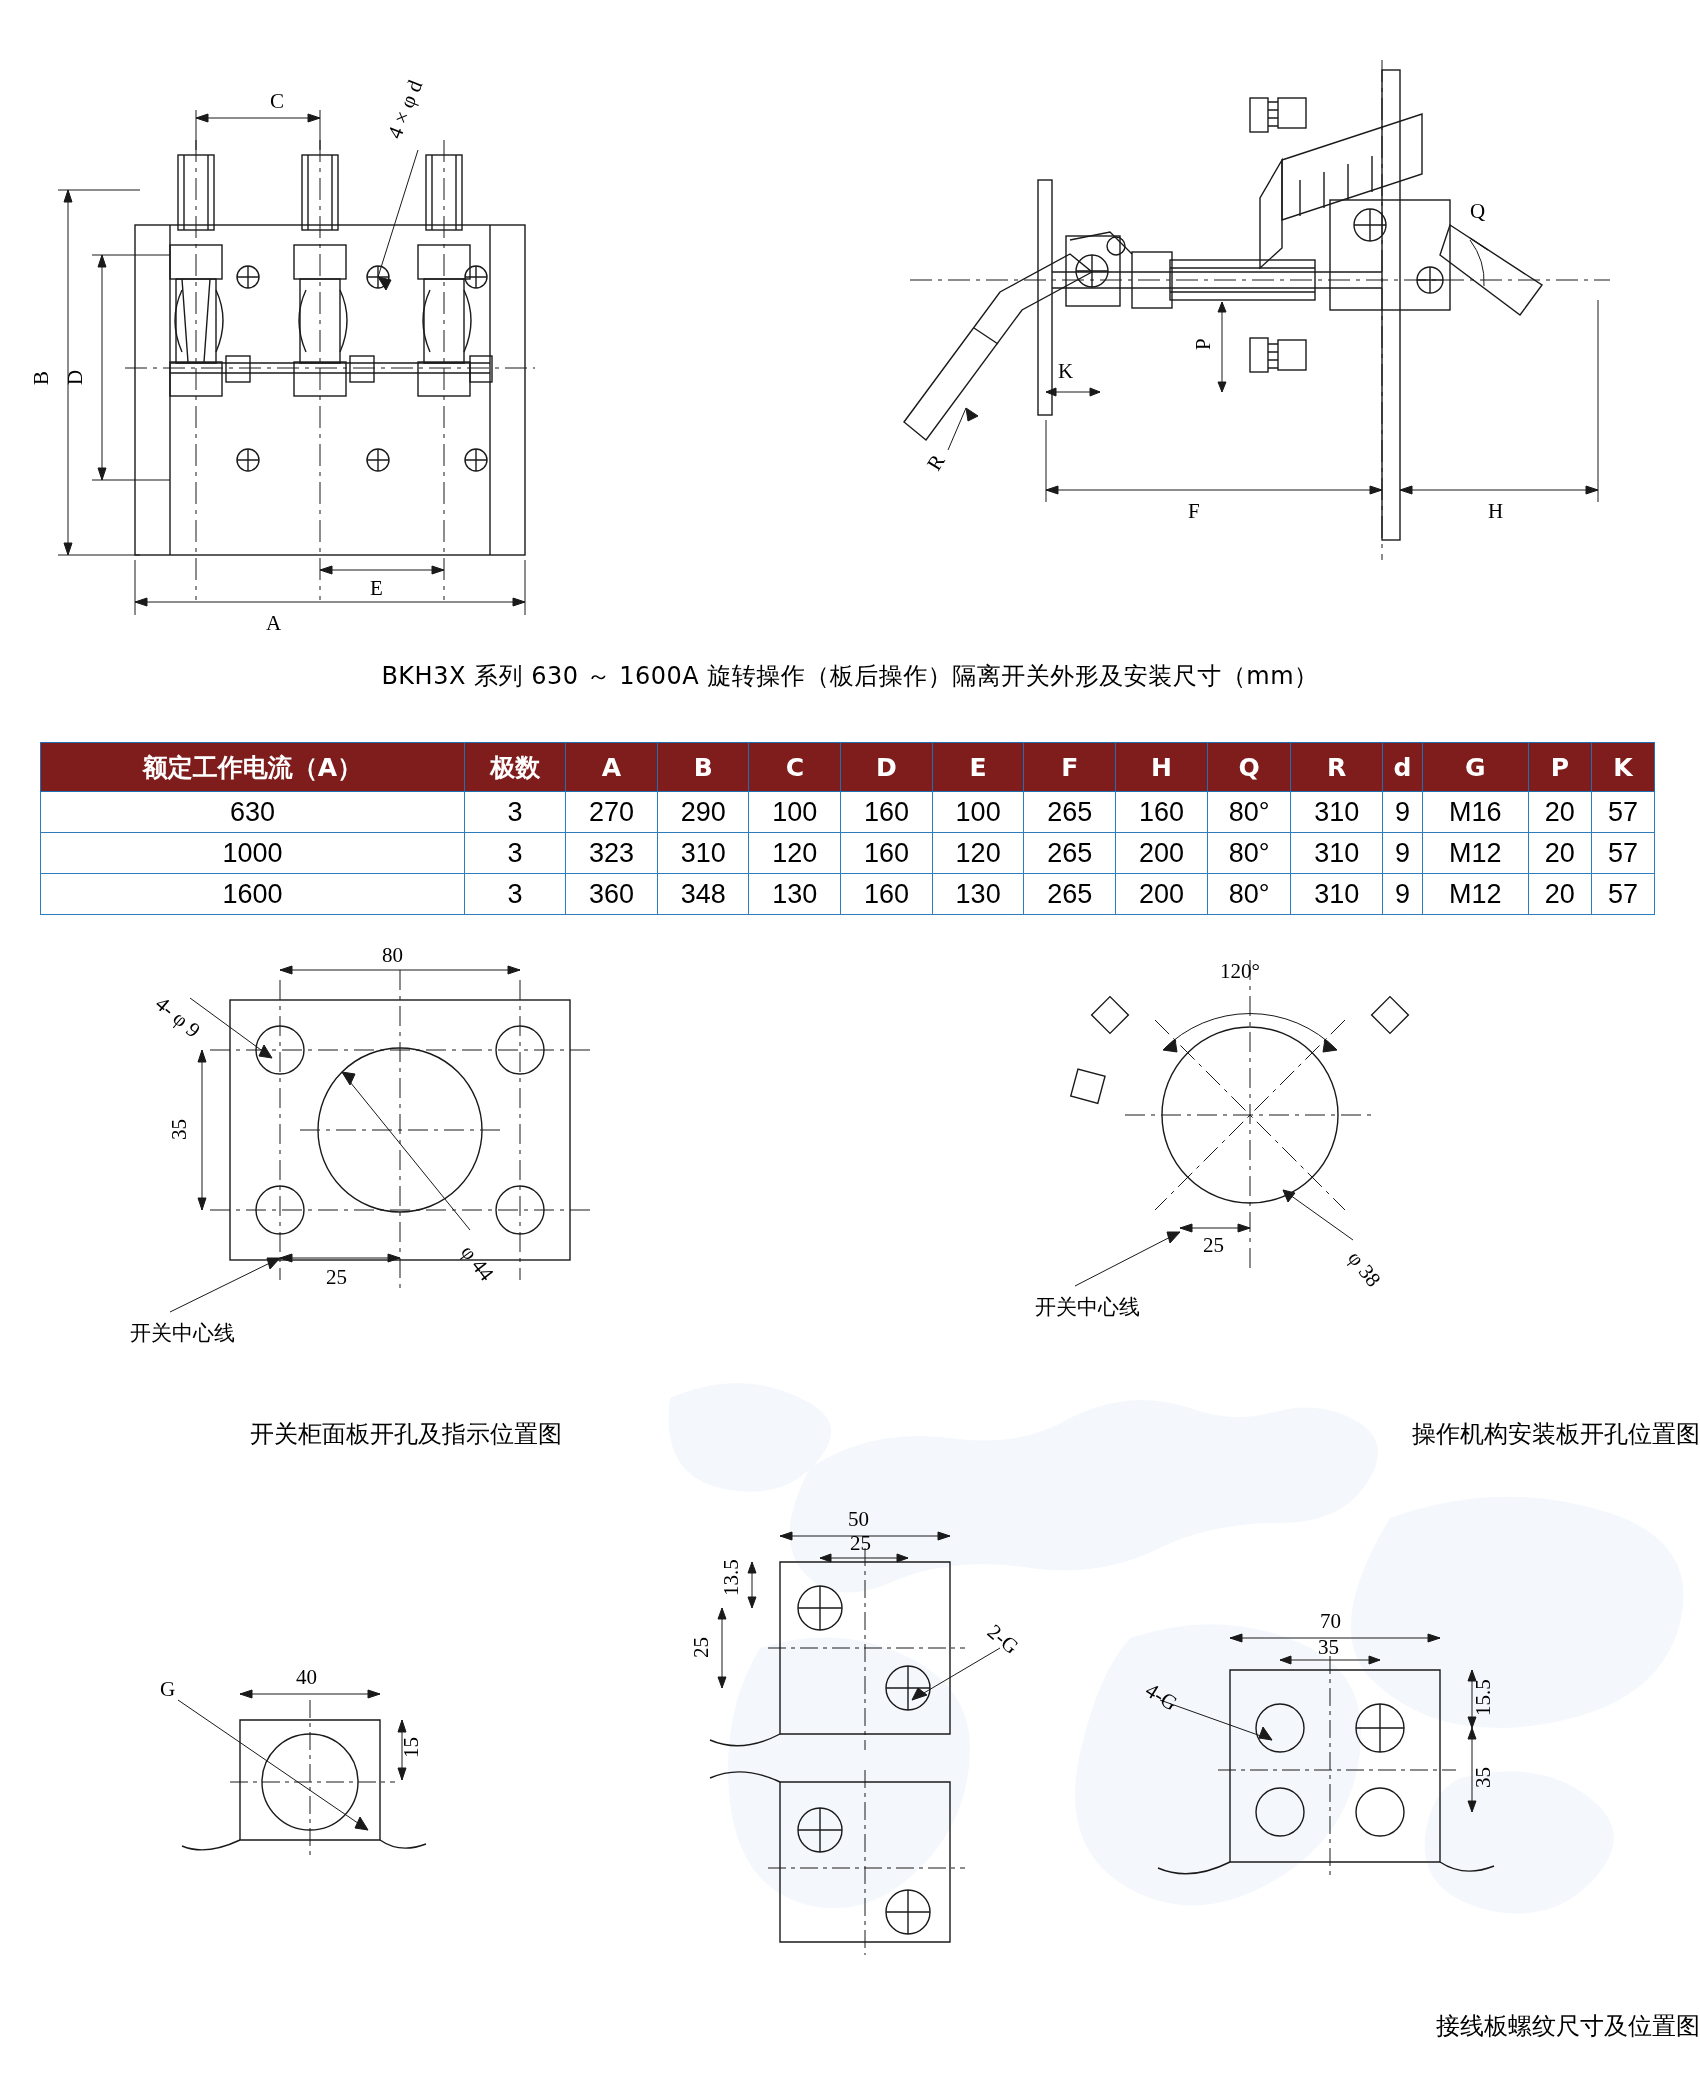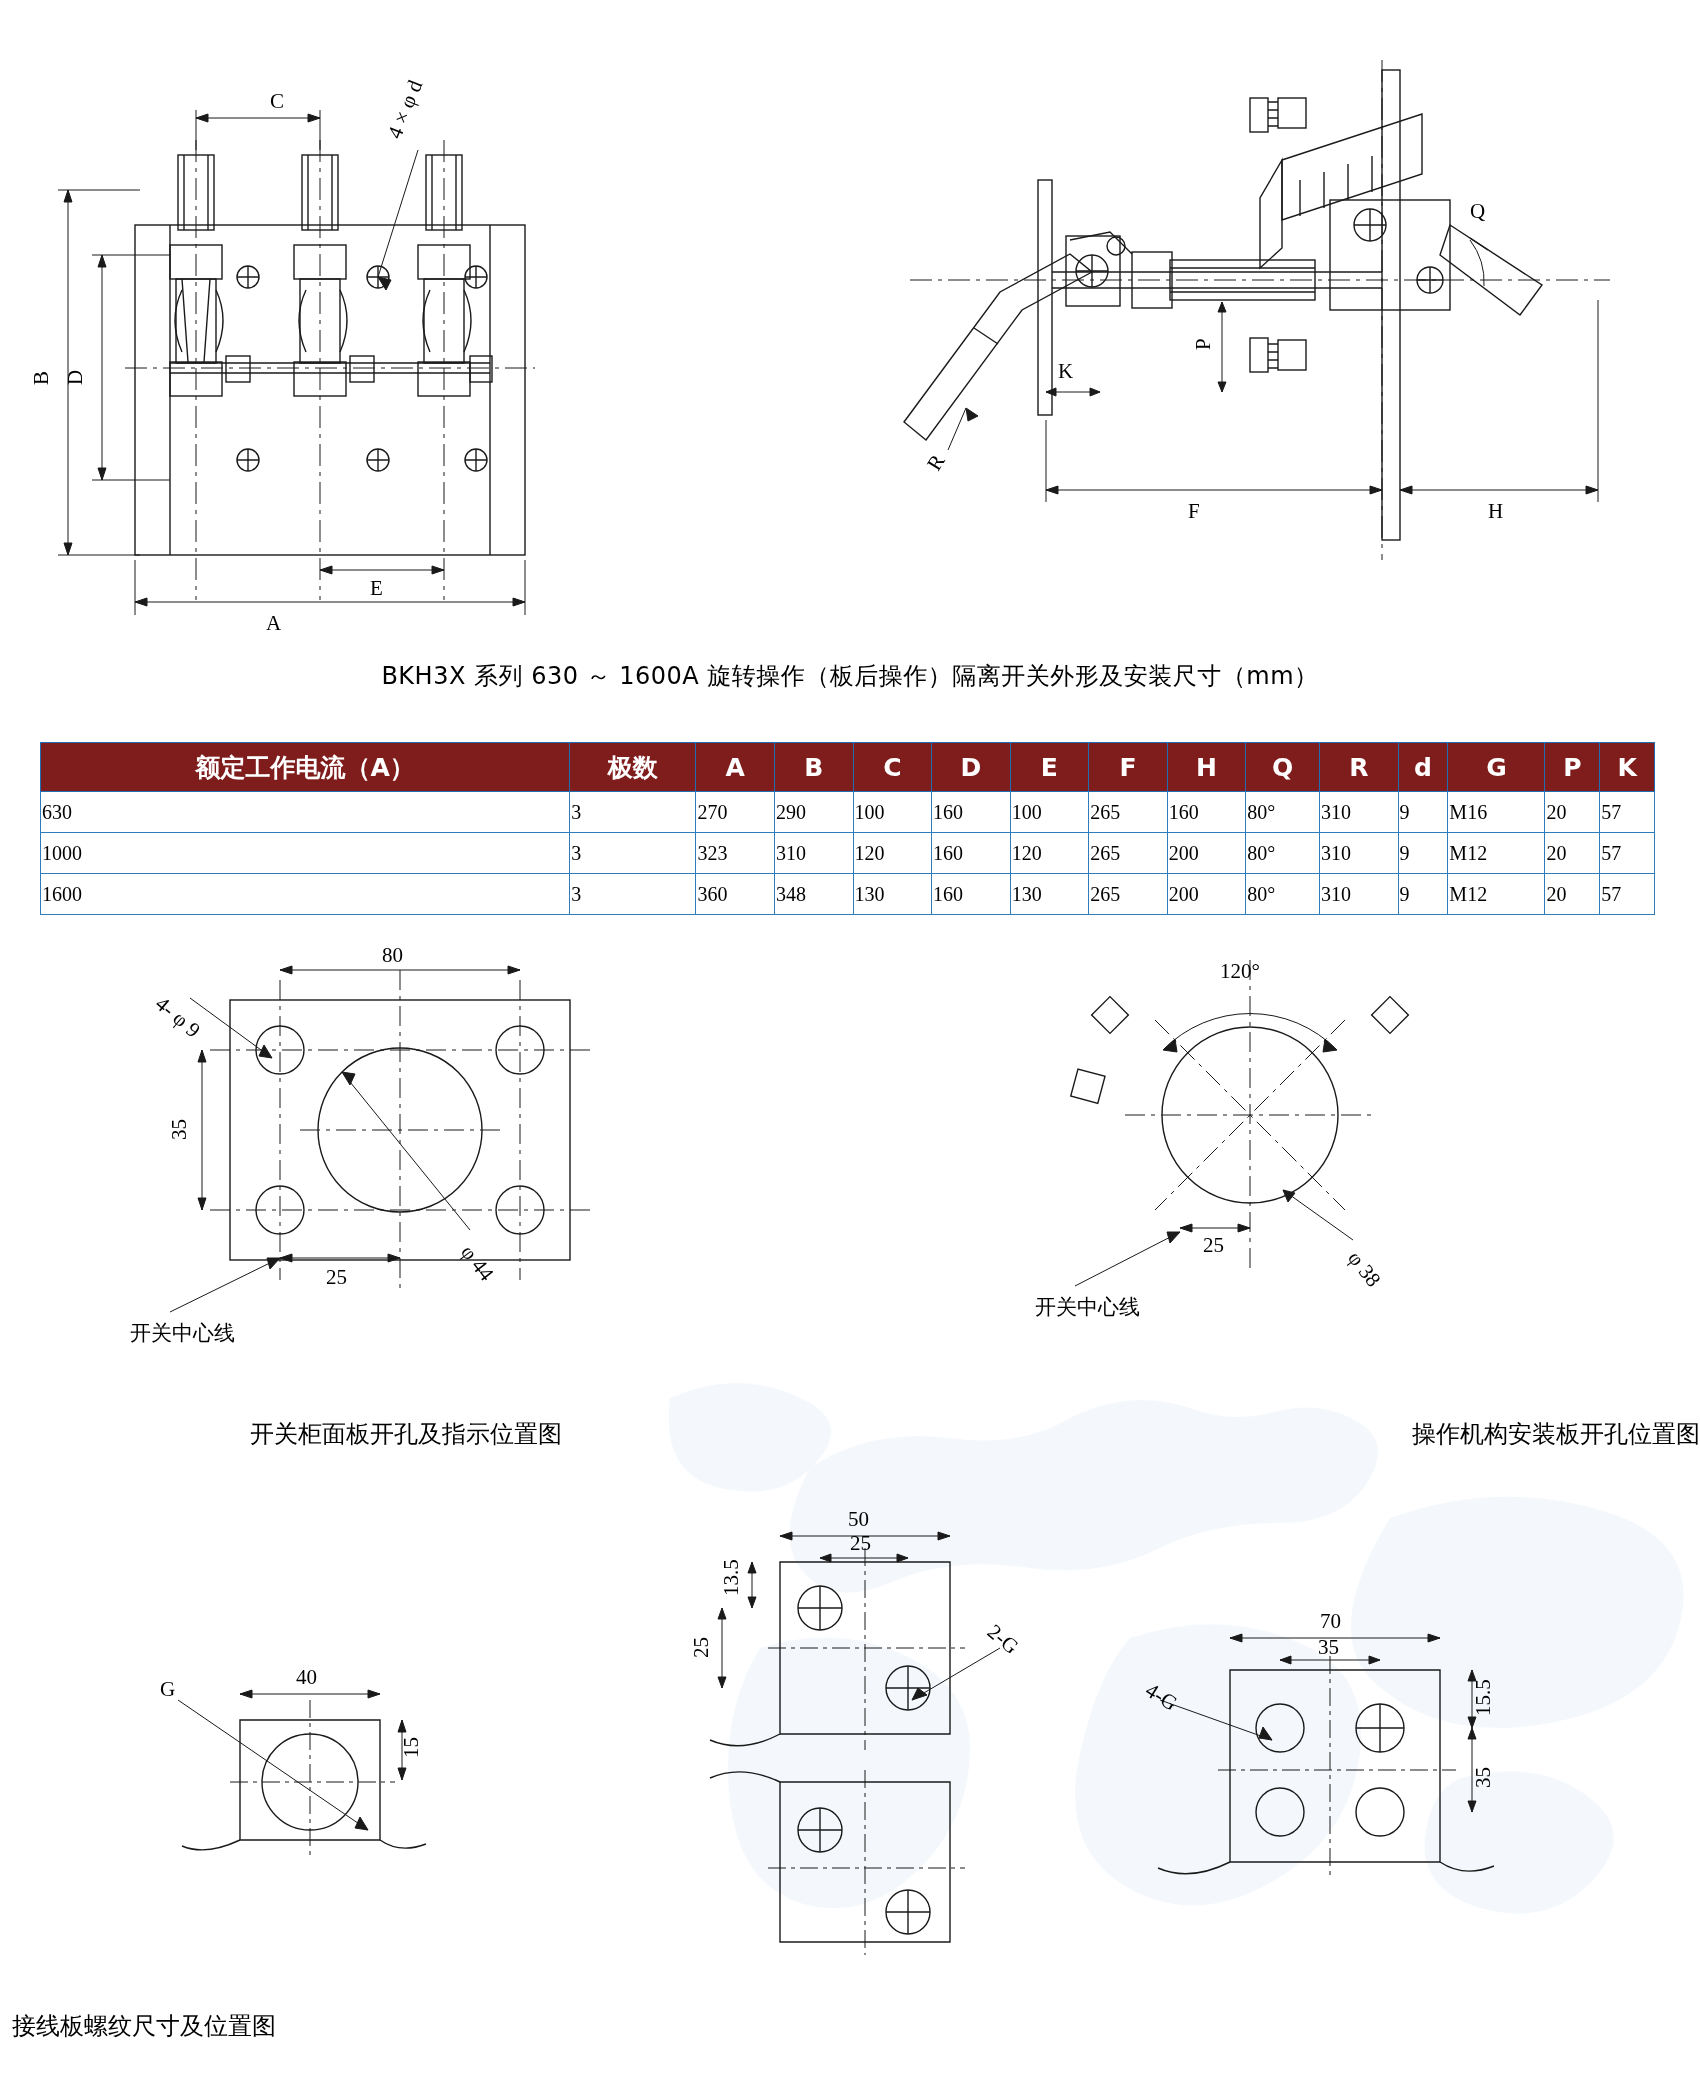--- a/index.html
+++ b/index.html
@@ -28,22 +28,22 @@
 
   
   .tbl-wrap{position:absolute;left:40px;top:742px;width:1615px;}
   table{border-collapse:collapse;width:100%;}
   thead th{
     background:#7f1d1d;color:#fff;border:1px solid #1f6fb4;
     font-family:"DejaVu Sans",sans-serif;font-weight:bold;
     font-size:25px;height:46px;text-align:center;white-space:nowrap;
   }
   tbody td{
-    border:1px solid #2f7cbd;height:38px;text-align:left;
-    font-size:20px;font-family:Liberation Serif, serif;
+    border:1px solid #2f7cbd;height:38px;text-align:center;
+    font-size:27px;font-family:Liberation Sans, sans-serif;
   }
   tbody tr:nth-child(even) td{background:#ffffff;}
 
   
   .subcap{position:absolute;font-family:"DejaVu Sans",sans-serif;font-size:24px;padding-left:12px;}
 
   .drawing{position:absolute;}
   text{font-family:"Liberation Serif",serif;}
   .t-cn{font-family:"DejaVu Sans",sans-serif;}
 </style>
@@ -517,15 +517,15 @@
       <line x1="20" y1="120" x2="132" y2="160"></line>
       <path d="M132 160 l-13 -2 l4 -11 z" fill="#1a1a1a"></path>
     </g>
     <text class="dim" x="180" y="48">70</text>
     <text class="dim" x="178" y="74">35</text>
     <text class="dim" x="350" y="136" transform="rotate(-90 350 136)">15.5</text>
     <text class="dim" x="350" y="208" transform="rotate(-90 350 208)">35</text>
     <text class="dim" x="4" y="114" transform="rotate(32 4 114)">4-G</text>
   </svg>
 
-  <div class="subcap" style="left:0;right:0;top:2010px;text-align:left;">接线板螺纹尺寸及位置图</div>
+  <div class="subcap" style="left:0;right:0;top:2010px;text-align:right;">接线板螺纹尺寸及位置图</div>
 
 </div>
 
 </body></html>

